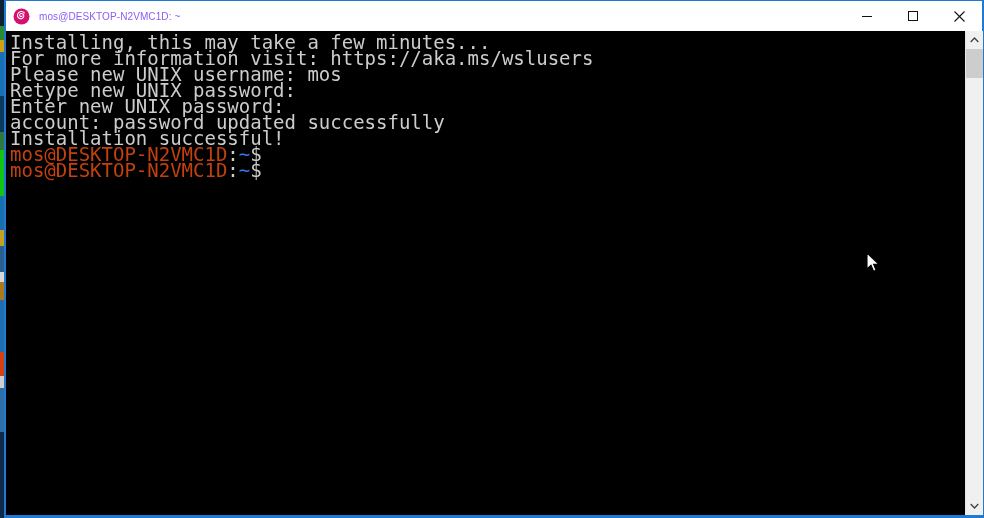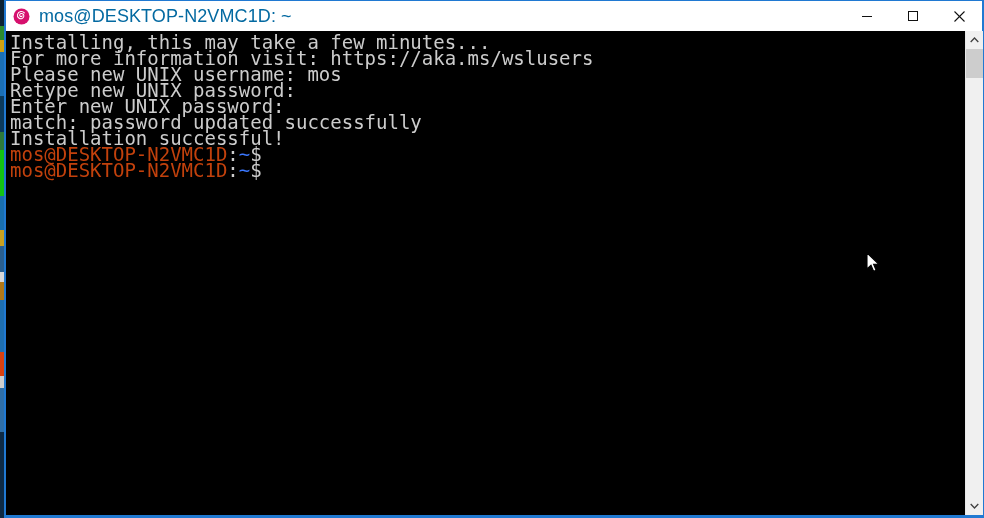--- a/index.html
+++ b/index.html
@@ -74,22 +74,22 @@
   .title-icon {
     width: 17px;
     height: 17px;
     margin-left: 7px;
     margin-right: 9px;
     flex: 0 0 auto;
     display: block;
   }
 
   .title-text {
-    font-size: 18px;
-    color: #0369a1;
+    font-size: 10px;
+    color: #8b5cf6;
     letter-spacing: 0.1px;
     white-space: nowrap;
     font-family: "Liberation Sans", sans-serif;
   }
 
   .win-controls {
     margin-left: auto;
     display: flex;
     height: 30px;
   }
@@ -222,21 +222,21 @@
     </div>
 
     <div class="client">
 
       <div class="term">
         <div class="term-line">Installing, this may take a few minutes...</div>
         <div class="term-line">For more information visit: https://aka.ms/wslusers</div>
         <div class="term-line">Please new UNIX username: mos</div>
         <div class="term-line">Retype new UNIX password:</div>
         <div class="term-line">Enter new UNIX password:</div>
-        <div class="term-line">match: password updated successfully</div>
+        <div class="term-line">account: password updated successfully</div>
         <div class="term-line">Installation successful!</div>
 
         <div class="term-line"><span class="c-green">mos@DESKTOP-N2VMC1D</span><span class="c-white">:</span><span class="c-blue">~</span><span class="c-white">$</span></div>
 
         <div class="term-line"><span class="c-green">mos@DESKTOP-N2VMC1D</span><span class="c-white">:</span><span class="c-blue">~</span><span class="c-white">$</span><span class="c-white"></span></div>
       </div>
 
       <div class="scrollbar">
         <div class="sb-btn">
           <svg width="9" height="6" viewBox="0 0 9 6">

